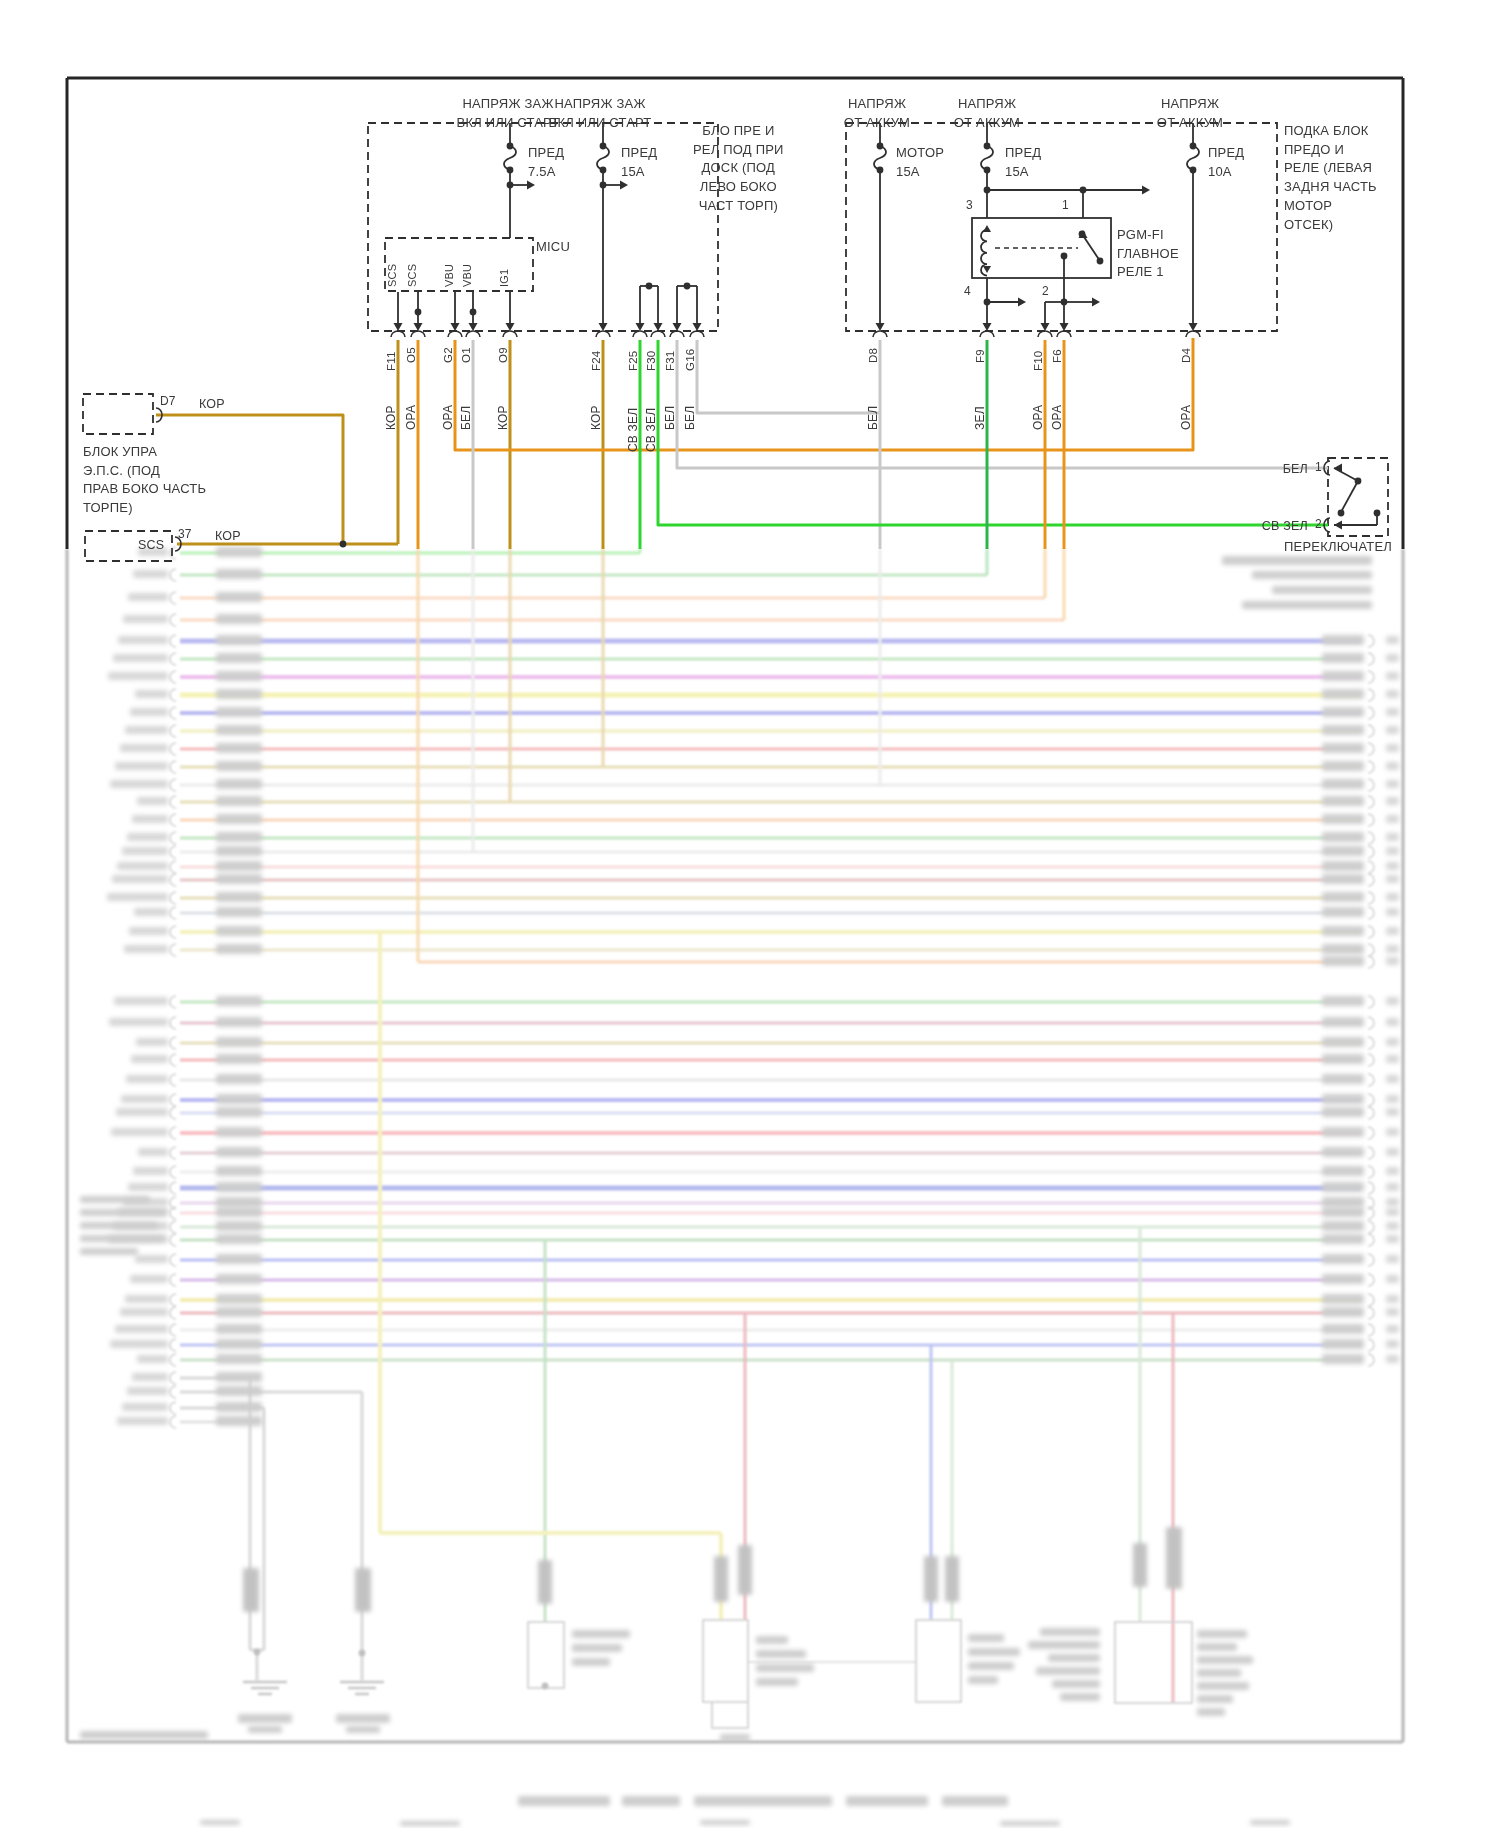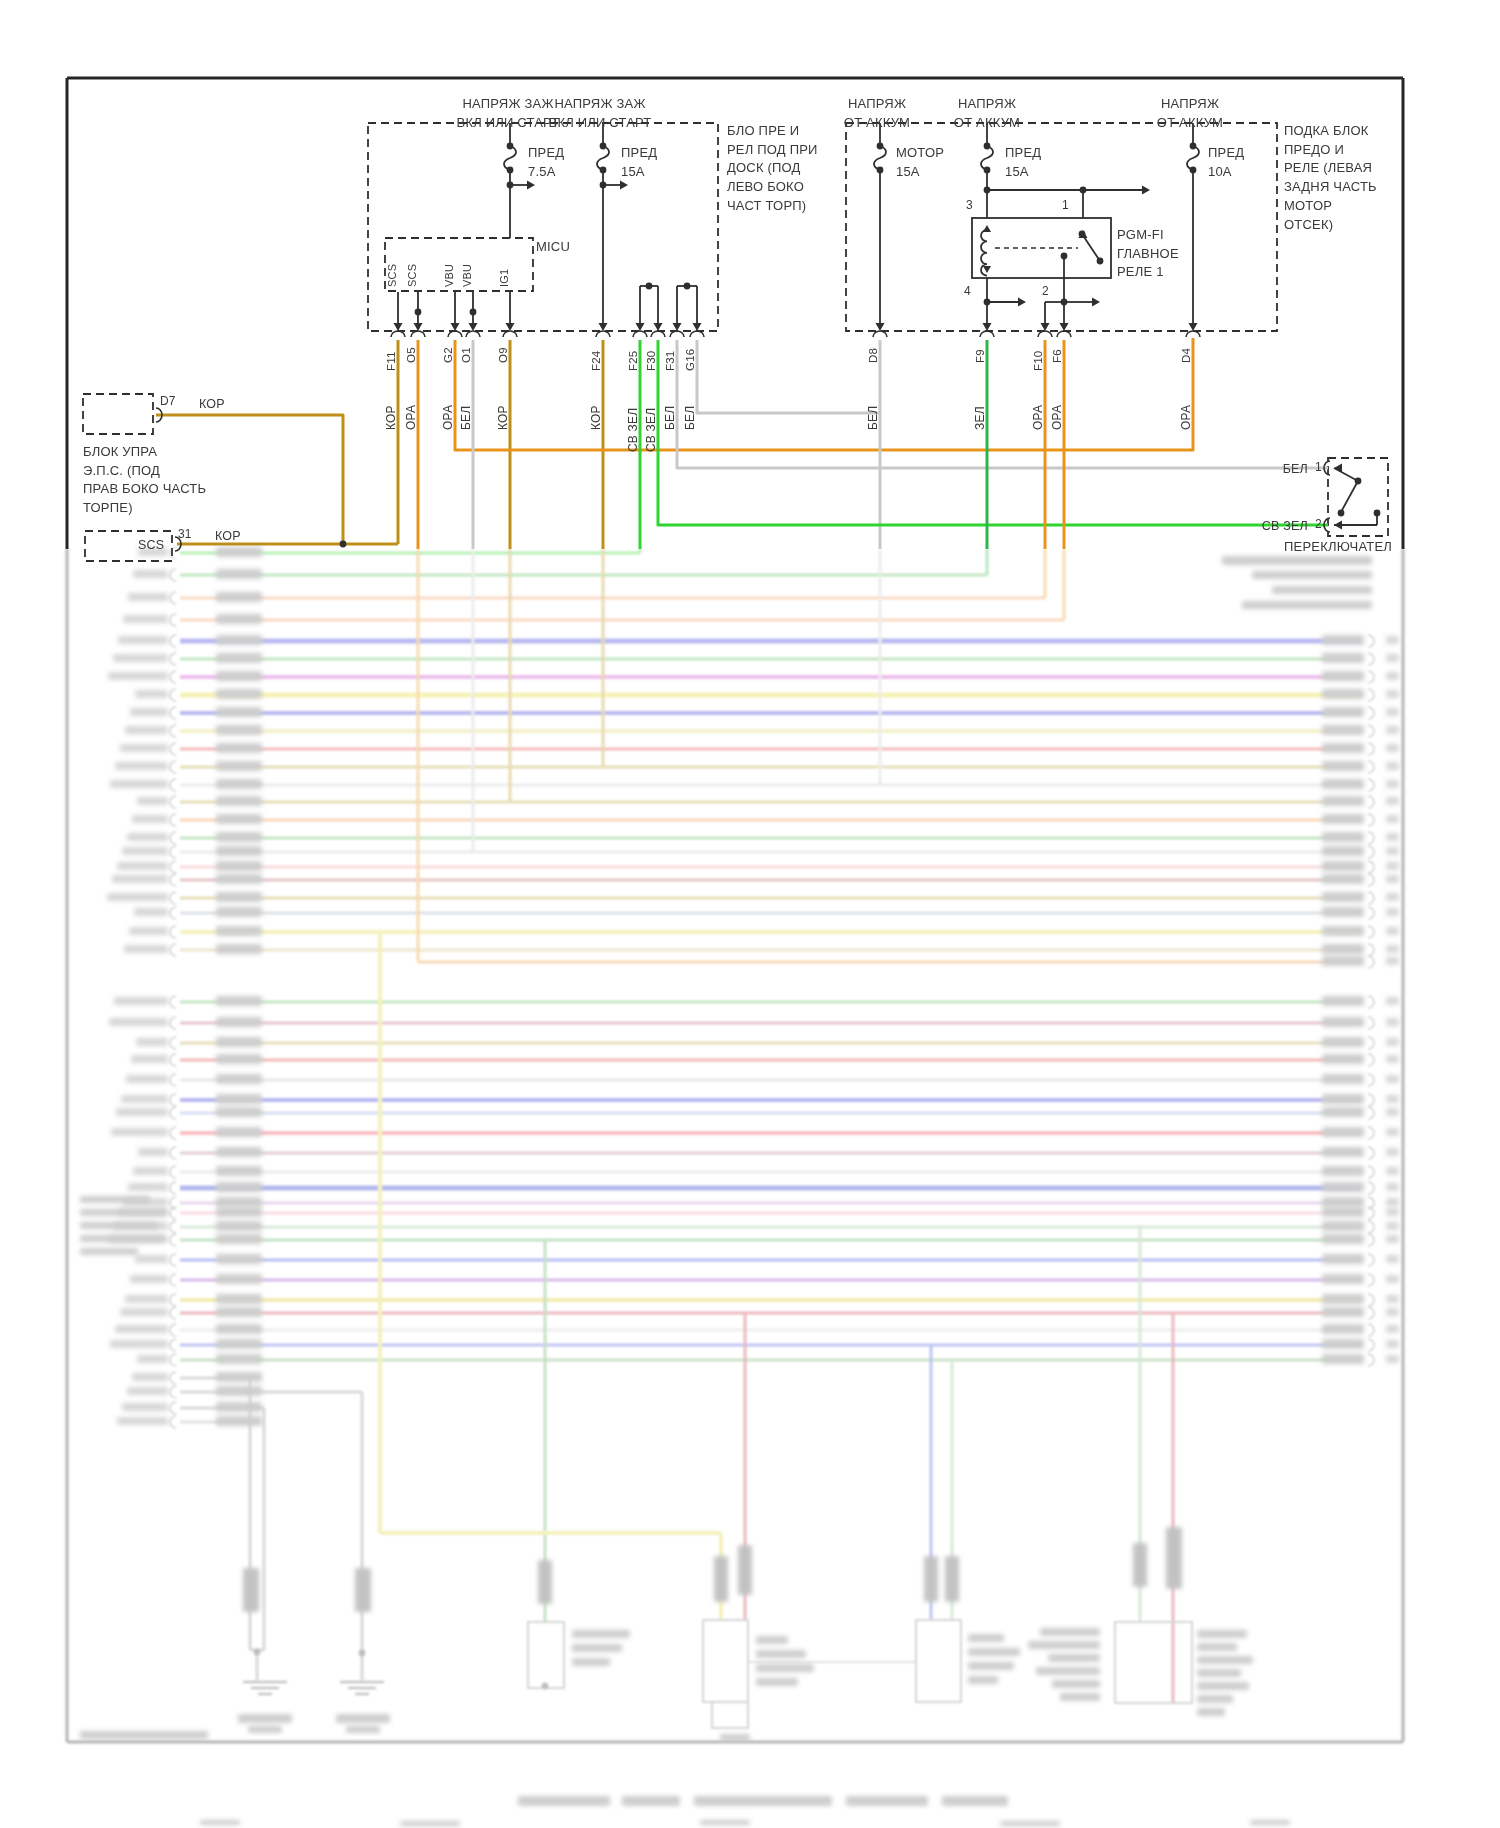--- a/index.html
+++ b/index.html
@@ -602,21 +602,21 @@
       <div class="lbl" style="left: 528px; top: 144px; font-size: 13px;">ПРЕД
 7.5А</div>
       <div class="lbl" style="left: 621px; top: 144px; font-size: 13px;">ПРЕД
 15А</div>
       <div class="lbl" style="left: 896px; top: 144px; font-size: 13px;">МОТОР
 15А</div>
       <div class="lbl" style="left: 1005px; top: 144px; font-size: 13px;">ПРЕД
 15А</div>
       <div class="lbl" style="left: 1208px; top: 144px; font-size: 13px;">ПРЕД
 10А</div>
-      <div class="lbl" style="left: 727px; top: 122px; font-size: 13px;">БЛО ПРЕ И
+      <div class="lbl" style="left: 693px; top: 122px; font-size: 13px; text-align: center;">БЛО ПРЕ И
 РЕЛ ПОД ПРИ
 ДОСК (ПОД
 ЛЕВО БОКО
 ЧАСТ ТОРП)</div>
       <div class="lbl" style="left: 1284px; top: 122px; font-size: 13px;">ПОДКА БЛОК
 ПРЕДО И
 РЕЛЕ (ЛЕВАЯ
 ЗАДНЯ ЧАСТЬ
 МОТОР
 ОТСЕК)</div>
@@ -628,21 +628,21 @@
 ГЛАВНОЕ
 РЕЛЕ 1</div>
       <div class="lbl" style="left: 536px; top: 238px; font-size: 13px;">MICU</div>
       <div class="lbl" style="left: 966px; top: 197px; font-size: 12px;">3</div>
       <div class="lbl" style="left: 1062px; top: 197px; font-size: 12px;">1</div>
       <div class="lbl" style="left: 964px; top: 283px; font-size: 12px;">4</div>
       <div class="lbl" style="left: 1042px; top: 283px; font-size: 12px;">2</div>
       <div class="lbl" style="left: 160px; top: 393px; font-size: 12px;">D7</div>
       <div class="lbl" style="left: 199px; top: 395px; font-size: 12.5px;">КОР</div>
       <div class="lbl" style="left: 138px; top: 536px; font-size: 12.5px;">SCS</div>
-      <div class="lbl" style="left: 178px; top: 526px; font-size: 12px;">31</div>
+      <div class="lbl" style="left: 178px; top: 526px; font-size: 12px;">37</div>
       <div class="lbl" style="left: 215px; top: 527px; font-size: 12.5px;">КОР</div>
       <div class="lbl r" style="left: 1248px; top: 460px; font-size: 12.5px; width: 60px;">БЕЛ</div>
       <div class="lbl" style="left: 1315px; top: 459px; font-size: 12px;">1</div>
       <div class="lbl r" style="left: 1248px; top: 517px; font-size: 12.5px; width: 60px;">СВ ЗЕЛ</div>
       <div class="lbl" style="left: 1315px; top: 516px; font-size: 12px;">2</div>
       <div class="lbl r" style="left: 1252px; top: 538px; font-size: 13px; width: 140px;">ПЕРЕКЛЮЧАТЕЛ</div>
       <div class="lbl v" style="left: 383px; top: 371px; font-size: 11.5px;">F11</div>
       <div class="lbl v" style="left: 403px; top: 363px; font-size: 11.5px;">O5</div>
       <div class="lbl v" style="left: 440px; top: 363px; font-size: 11.5px;">G2</div>
       <div class="lbl v" style="left: 458px; top: 363px; font-size: 11.5px;">O1</div>

